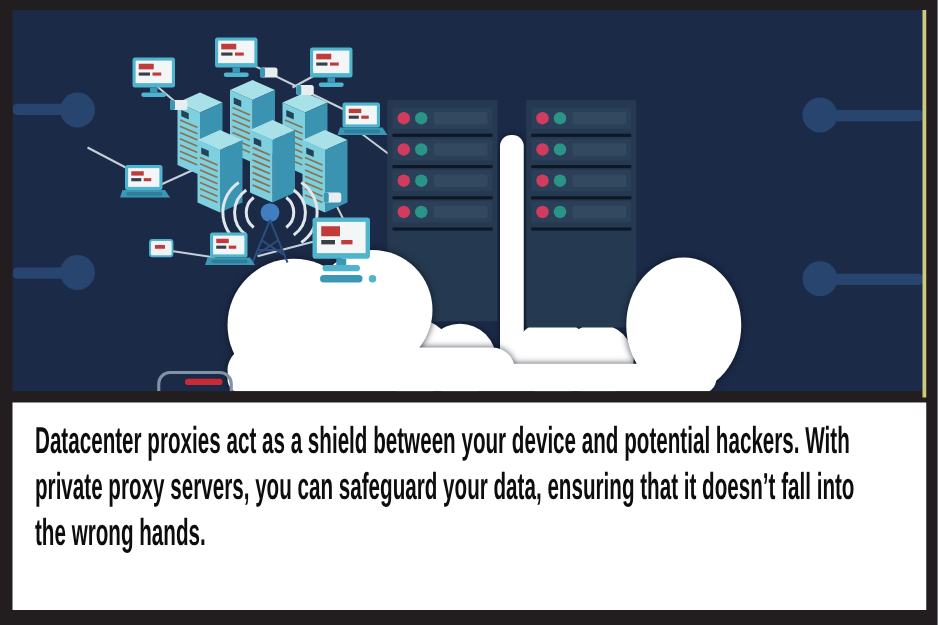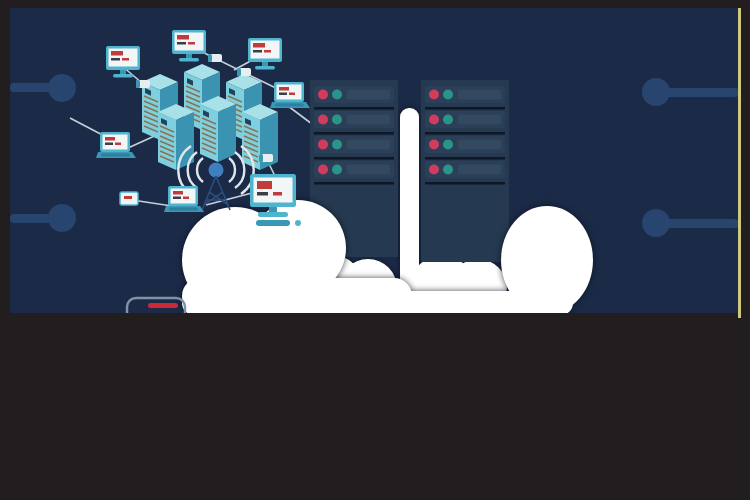--- a/index.html
+++ b/index.html
@@ -202,14 +202,21 @@
 
       <g>
         <rect x="117" y="290" width="58" height="28" rx="9" fill="none" stroke="var(--phone-outline)" stroke-width="2.5"></rect>
         <rect x="138" y="295" width="30" height="5" rx="2.5" fill="var(--phone-bar)"></rect>
       </g>
     </svg>
   </div>
 
   <div class="accent-line"></div>
 
+  <div class="caption-box">
+    <div class="caption-text">
+      <div>Datacenter proxies act as a shield between your device and potential hackers. With</div>
+      <div>private proxy servers, you can safeguard your data, ensuring that it doesn’t fall into</div>
+      <div>the wrong hands.</div>
+    </div>
+  </div>
 
 </div>
 
 </body></html>

